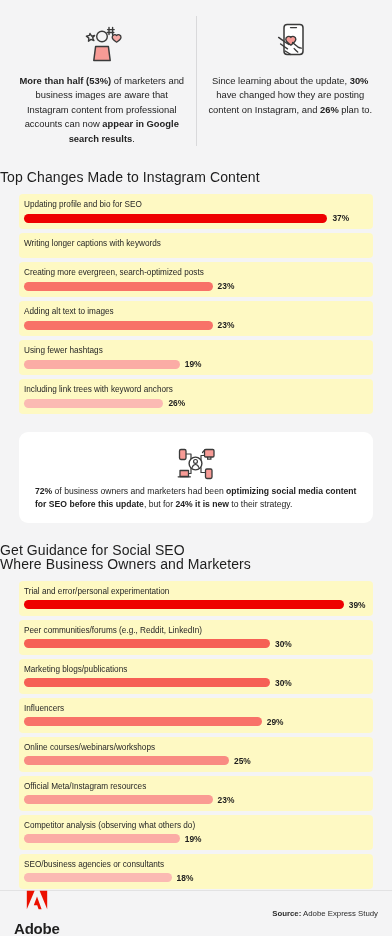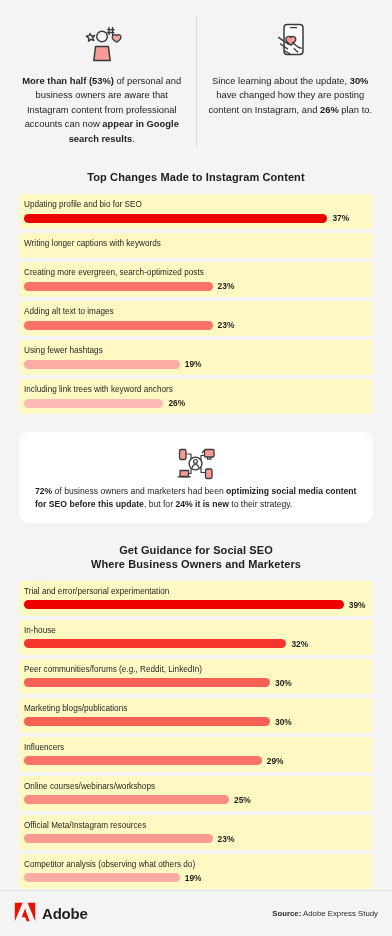--- a/index.html
+++ b/index.html
@@ -42,23 +42,22 @@
     font-size: 9.4px;
     line-height: 14.4px;
     text-align: center;
     color: #232323;
     padding: 0 2px;
   }
   .hdr-text b { font-weight: bold; }
 
   
   .section-title {
-    text-align: center;
-    font-size: 11px;
-    font-weight: bold;
+    font-size: 14px;
+    font-weight: normal;
     color: #1d1d1d;
     letter-spacing: .1px;
     line-height: 14px;
   }
   #chart1-title { margin: 24px 0 10px 0; }
   #chart2-title { margin: 20px 0 10px 0; }
 
   
   .chart { padding: 0 19px; }
   .bar-row {
@@ -131,20 +130,21 @@
     align-items: center;
     justify-content: space-between;
     padding: 0 14px;
     box-sizing: border-box;
     background: #f4f4f5;
   }
   .brand {
     display: flex;
     align-items: center;
     gap: 6px;
+    flex-direction: column;
   }
   .brand-name {
     font-size: 15px;
     font-weight: bold;
     color: #1f1f1f;
     letter-spacing: -0.2px;
   }
   .source {
     font-size: 7.8px;
     color: #2b2b2b;
@@ -162,21 +162,21 @@
       <svg width="52" height="46" viewBox="0 0 52 46">
         <g fill="none" stroke="#3a3a3a" stroke-width="1.4" stroke-linecap="round" stroke-linejoin="round">
           <path d="M14 13.5 l1.6 2.6 3-.6 -2 2.3 1.3 2.8 -2.9-1.2 -2.5 1.8 .3-3.1 -2.4-2 3-.7 Z"></path>
           <path d="M33 7.5 v7 M36.6 7.5 v7 M31.6 9.6 h6.6 M31.2 12.5 h6.6"></path>
           <circle cx="26" cy="16.5" r="5.3"></circle>
         </g>
         <path d="M40.6 15.6 c1.5-1.8 4.4-.6 4.4 1.6 0 2.2-3 3.9-4.4 4.9 -1.4-1-4.4-2.7-4.4-4.9 0-2.2 2.9-3.4 4.4-1.6 Z" fill="#f6a8a4" stroke="#3a3a3a" stroke-width="1.3" stroke-linejoin="round"></path>
         <path d="M17.8 40.5 L19.6 26.5 h12.8 l1.8 14 Z" fill="#f79b96" stroke="#3a3a3a" stroke-width="1.5" stroke-linejoin="round"></path>
       </svg>
     </div>
-    <div class="hdr-text"><b>More than half (53%)</b><span> of personal and business owners are aware that Instagram content from professional accounts can now </span><b>appear in Google search results</b><span>.</span></div>
+    <div class="hdr-text"><b>More than half (53%)</b><span> of marketers and business images are aware that Instagram content from professional accounts can now </span><b>appear in Google search results</b><span>.</span></div>
   </div>
 
   <div class="header-col right">
     <div class="hdr-icon">
       <svg width="52" height="46" viewBox="0 0 52 46">
         <rect x="20" y="4.5" width="19" height="30" rx="3.2" fill="#ffffff" stroke="#3a3a3a" stroke-width="1.5"></rect>
         <path d="M26.5 7.6 h6" stroke="#3a3a3a" stroke-width="1.3" stroke-linecap="round"></path>
         <path d="M26.8 17.4 c1.7-2.1 5-.7 5 1.9 0 2.6-3.4 4.6-5 5.8 -1.6-1.2-5-3.2-5-5.8 0-2.6 3.3-4 5-1.9 Z" fill="#f79b96" stroke="#3a3a3a" stroke-width="1.4" stroke-linejoin="round"></path>
         <g fill="none" stroke="#3a3a3a" stroke-width="1.4" stroke-linecap="round" stroke-linejoin="round">
           <path d="M28.6 22.6 c1.6 1.5 3.4 3 5.1 4.2 1.2 .8 2.4 1.2 3.6 1.3"></path>
@@ -264,27 +264,20 @@
 </div>
 <div class="chart" id="chart2">
     <div class="bar-row">
       <div class="bar-label">Trial and error/personal experimentation</div>
       <div class="bar-line">
         <div class="bar-fill" style="width: 319.8px; background: rgb(238, 0, 0);"></div>
         <span class="bar-value">39%</span>
       </div>
     </div>
     <div class="bar-row">
-      <div class="bar-label">In-house</div>
-      <div class="bar-line">
-        <div class="bar-fill" style="width: 262.4px; background: rgb(244, 54, 43);"></div>
-        <span class="bar-value">32%</span>
-      </div>
-    </div>
-    <div class="bar-row">
       <div class="bar-label">Peer communities/forums (e.g., Reddit, LinkedIn)</div>
       <div class="bar-line">
         <div class="bar-fill" style="width: 246px; background: rgb(246, 96, 85);"></div>
         <span class="bar-value">30%</span>
       </div>
     </div>
     <div class="bar-row">
       <div class="bar-label">Marketing blogs/publications</div>
       <div class="bar-line">
         <div class="bar-fill" style="width: 246px; background: rgb(246, 96, 85);"></div>

